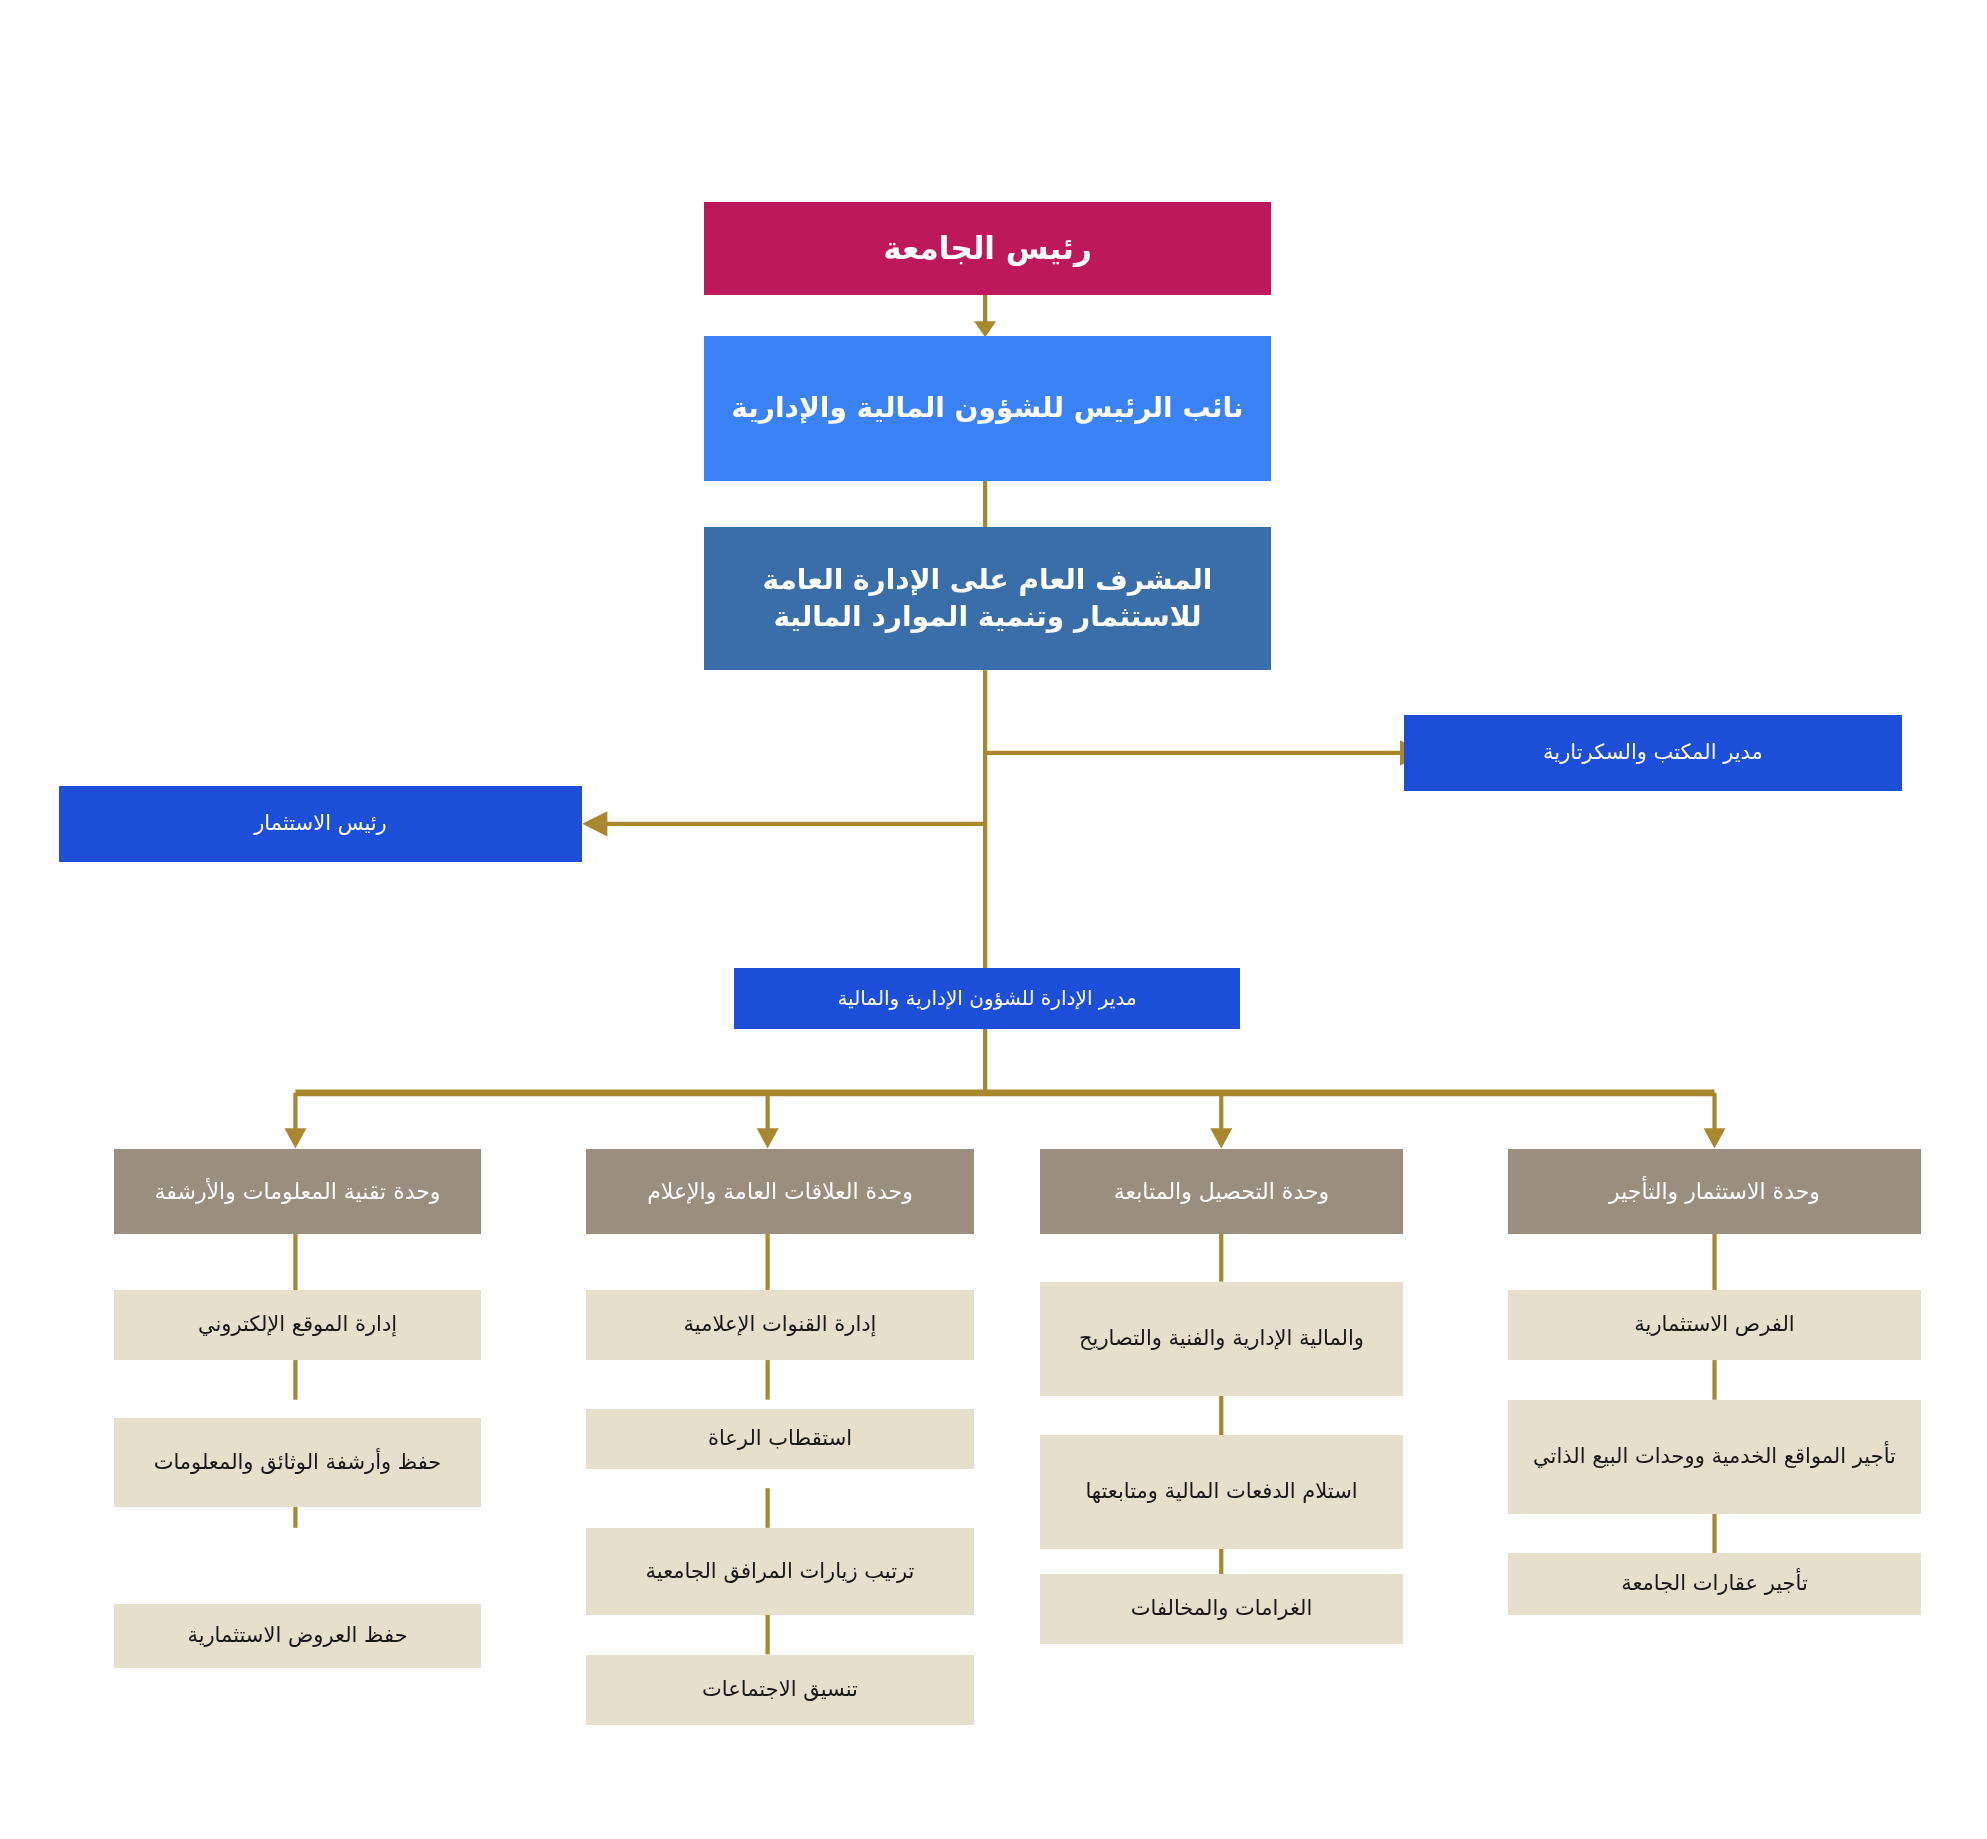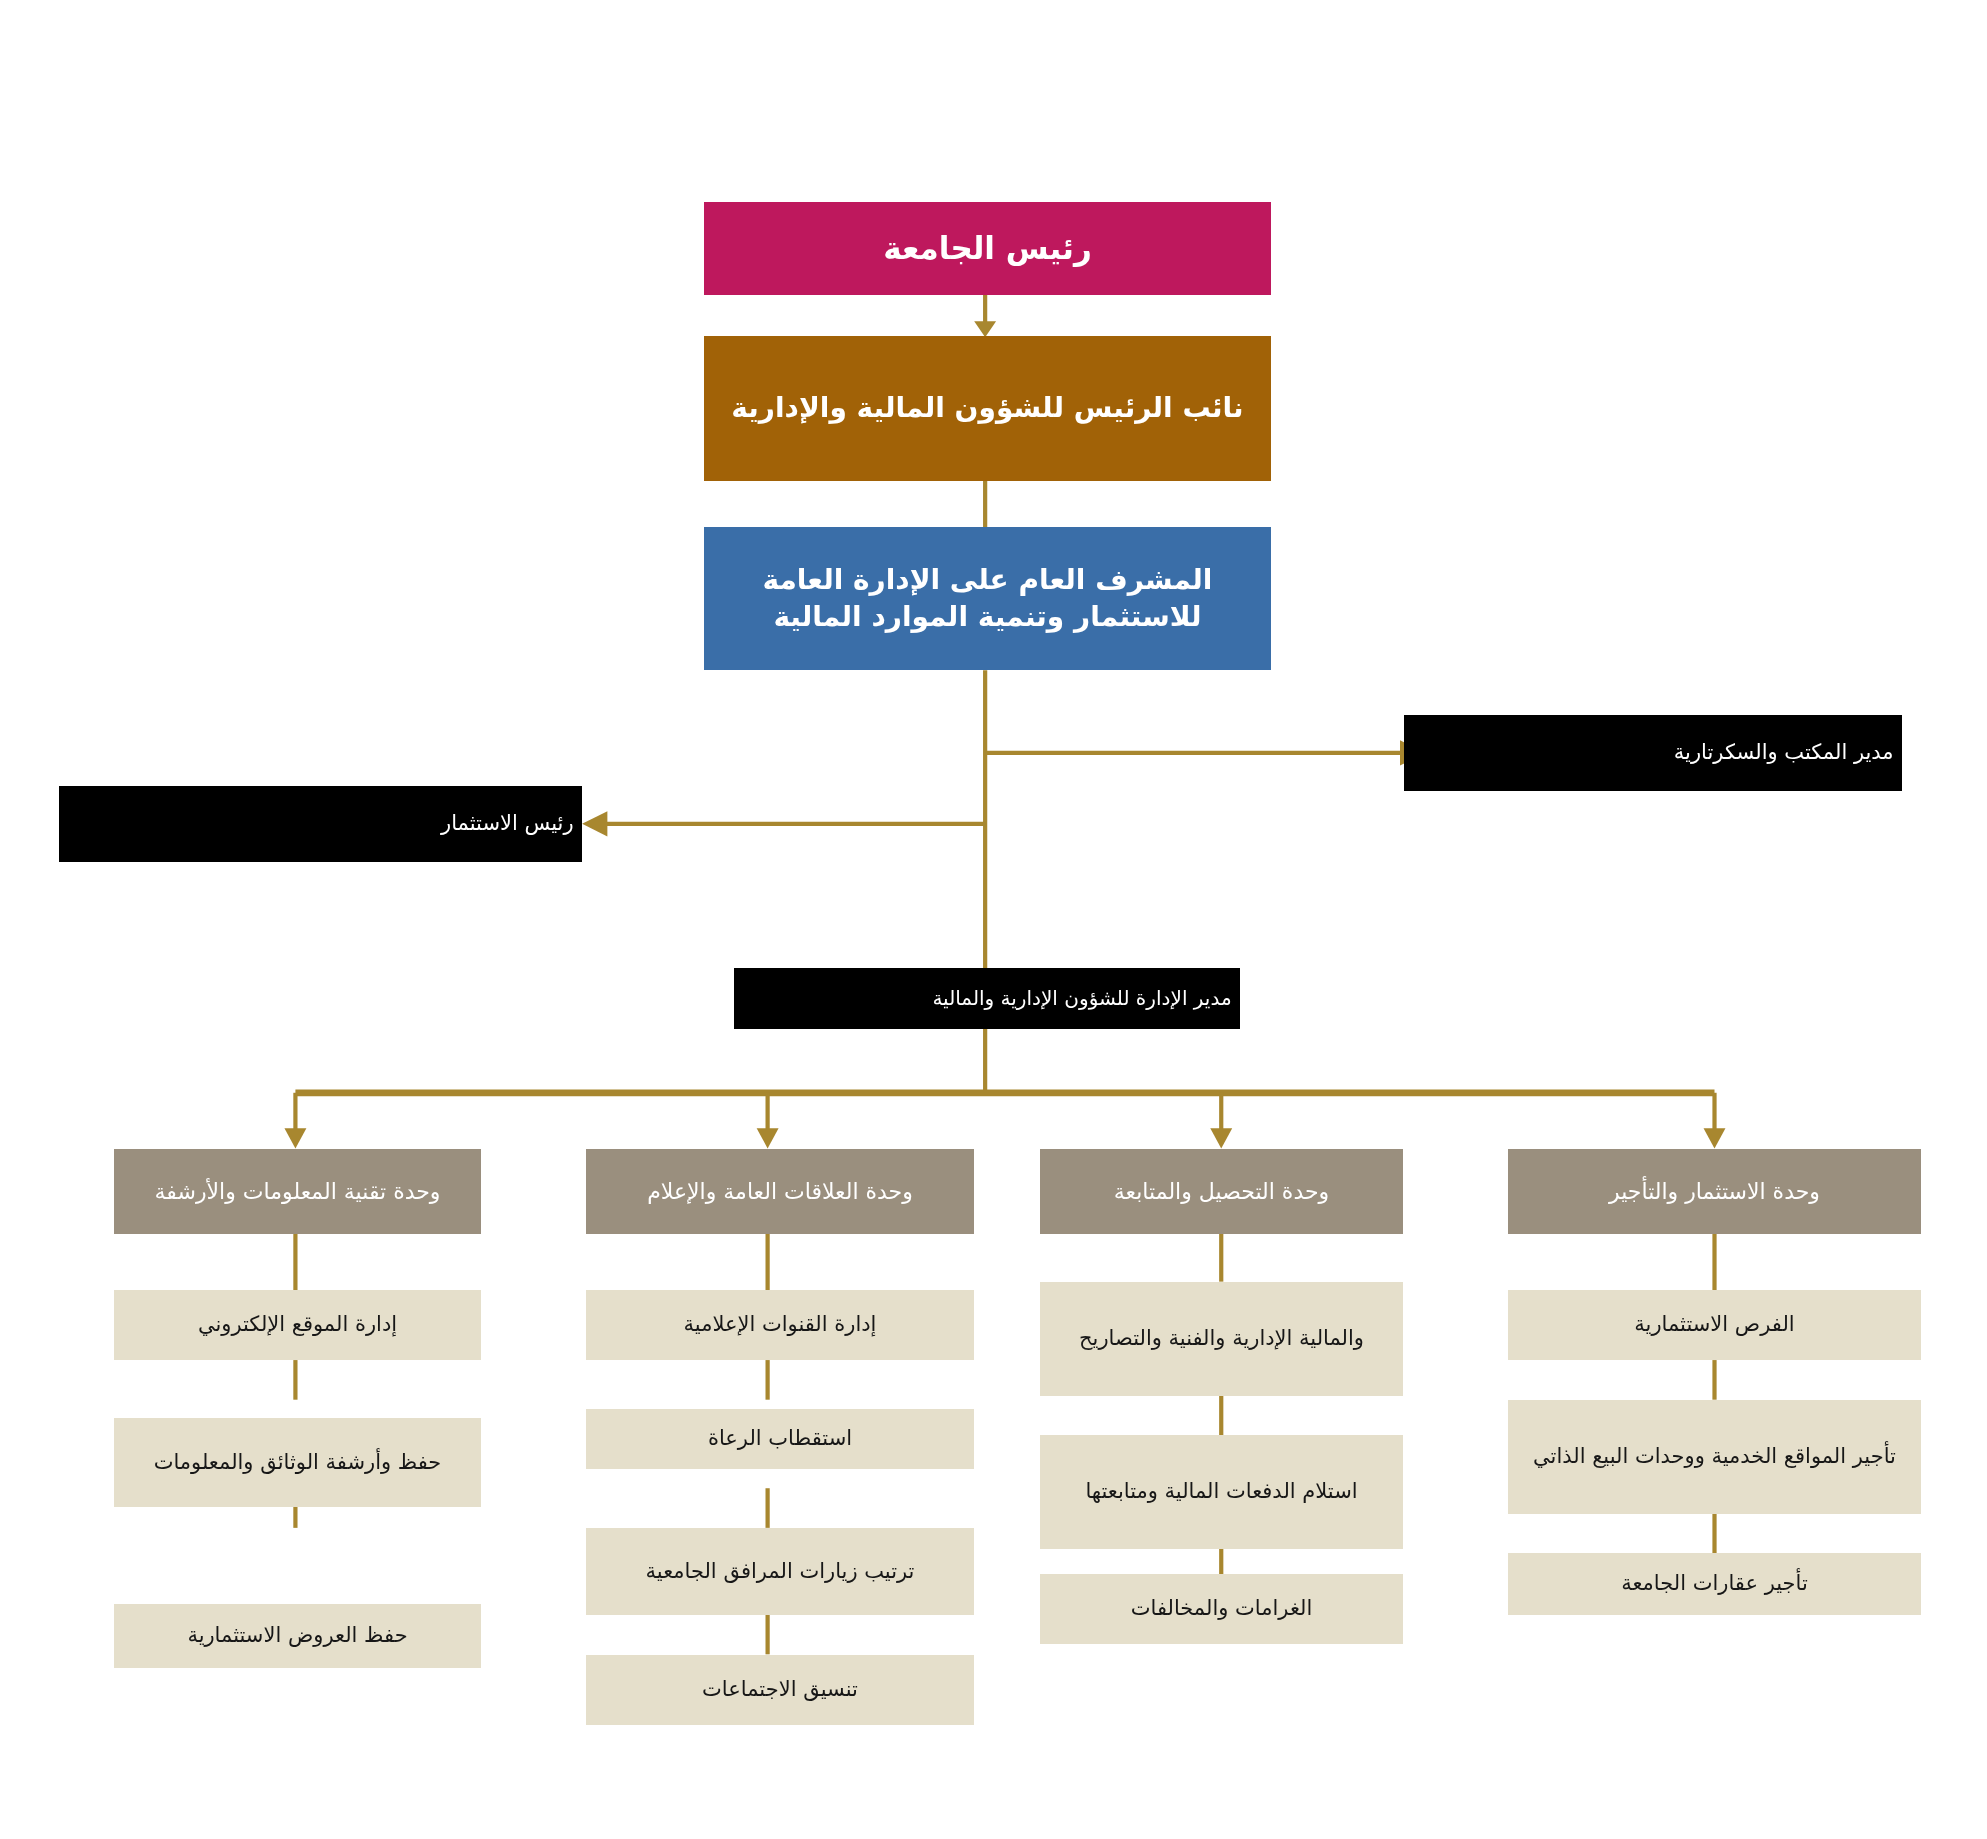--- a/index.html
+++ b/index.html
@@ -35,36 +35,35 @@
   .node > span { display: block; width: 100%; }
 
   
   .lvl-president {
     background: #be185d;
     color: #ffffff;
     font-weight: bold;
     font-size: 31px;
   }
   .lvl-vp {
-    background: #a16207;
+    background: #3b82f6;
     color: #ffffff;
     font-weight: bold;
     font-size: 28px;
   }
   .lvl-supervisor {
     background: #3a6ea8;
     color: #ffffff;
     font-weight: bold;
     font-size: 28px;
   }
   .lvl-maroon {
-    background: #000000;
+    background: #1d4ed8;
     color: #ffffff;
     font-size: 21px;
-    text-align: right;
   }
   .lvl-maroon.small {
     font-size: 20px;
   }
   .lvl-unit {
     background: #9a8f7e;
     color: #ffffff;
     font-size: 22px;
   }
   .lvl-task {

